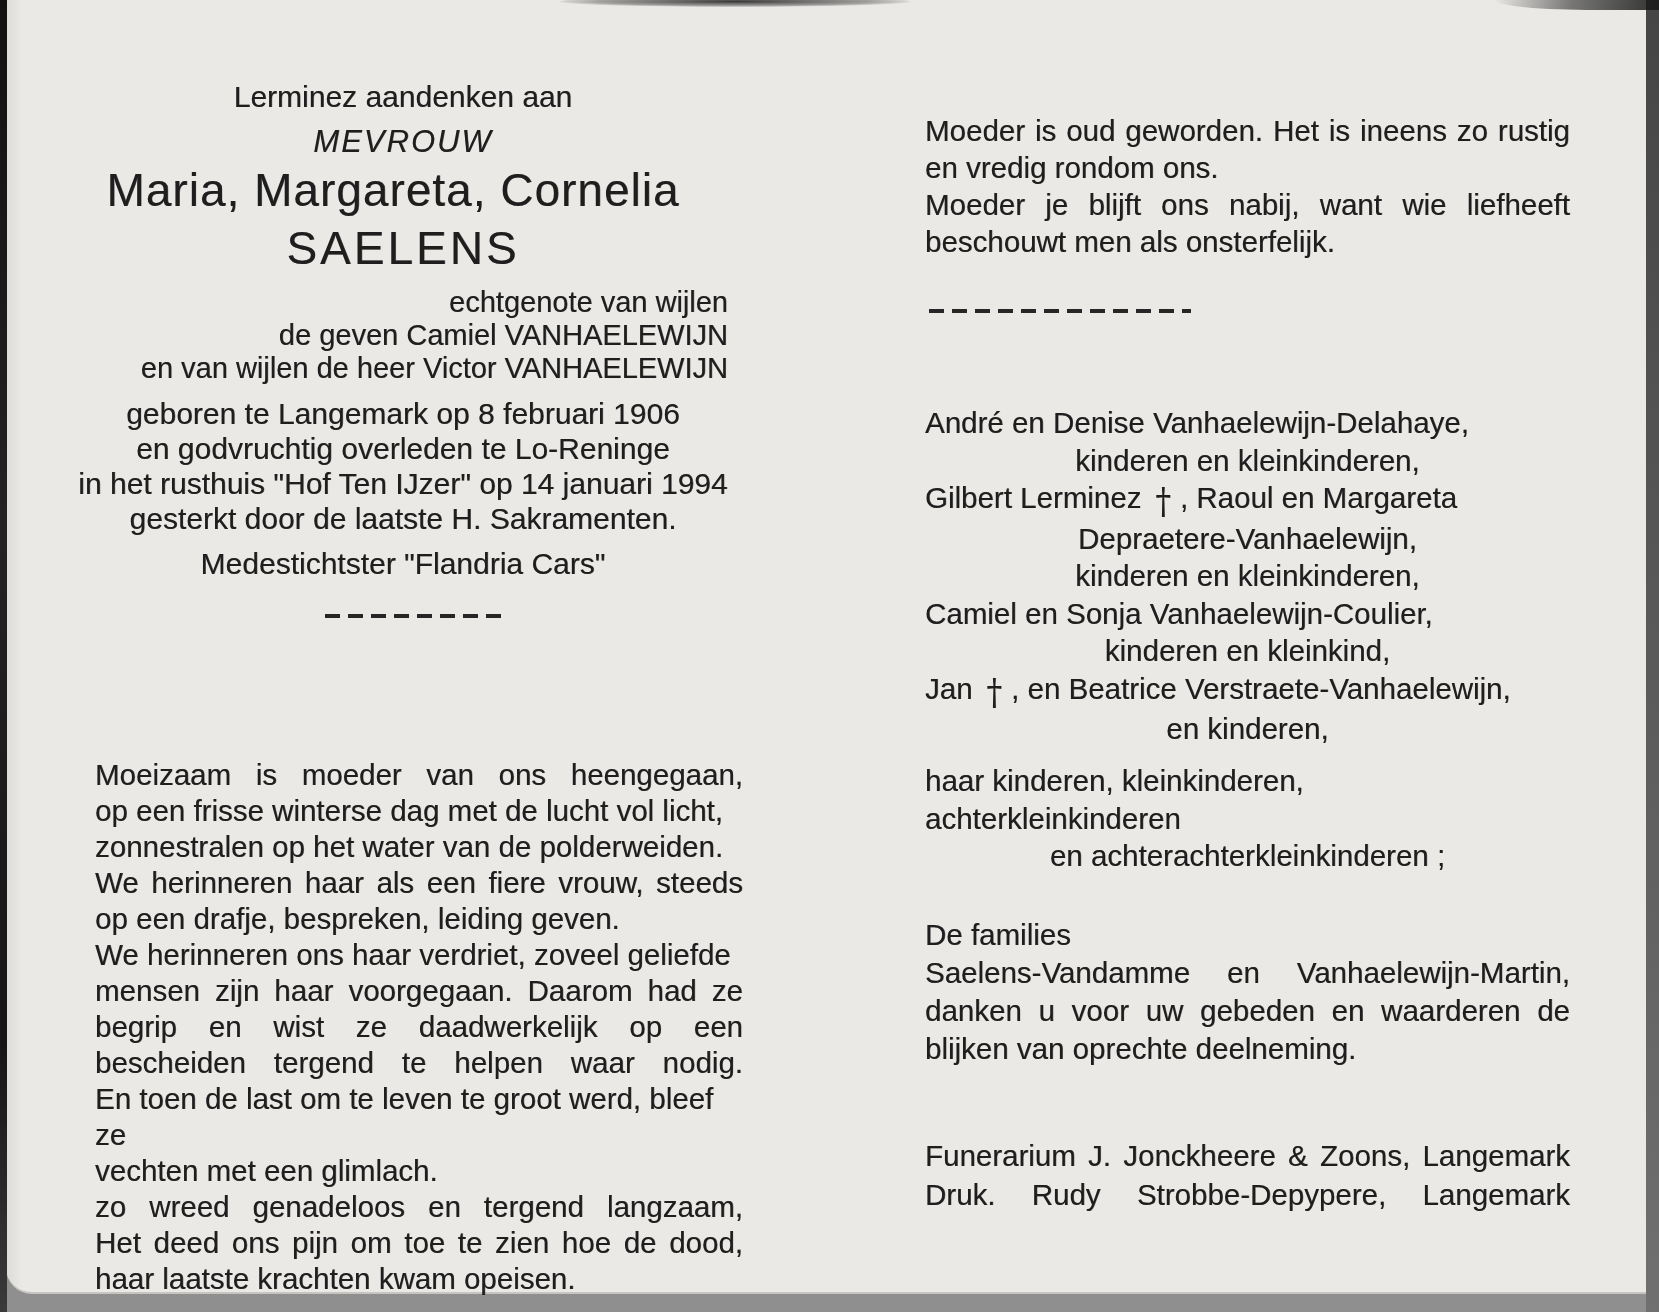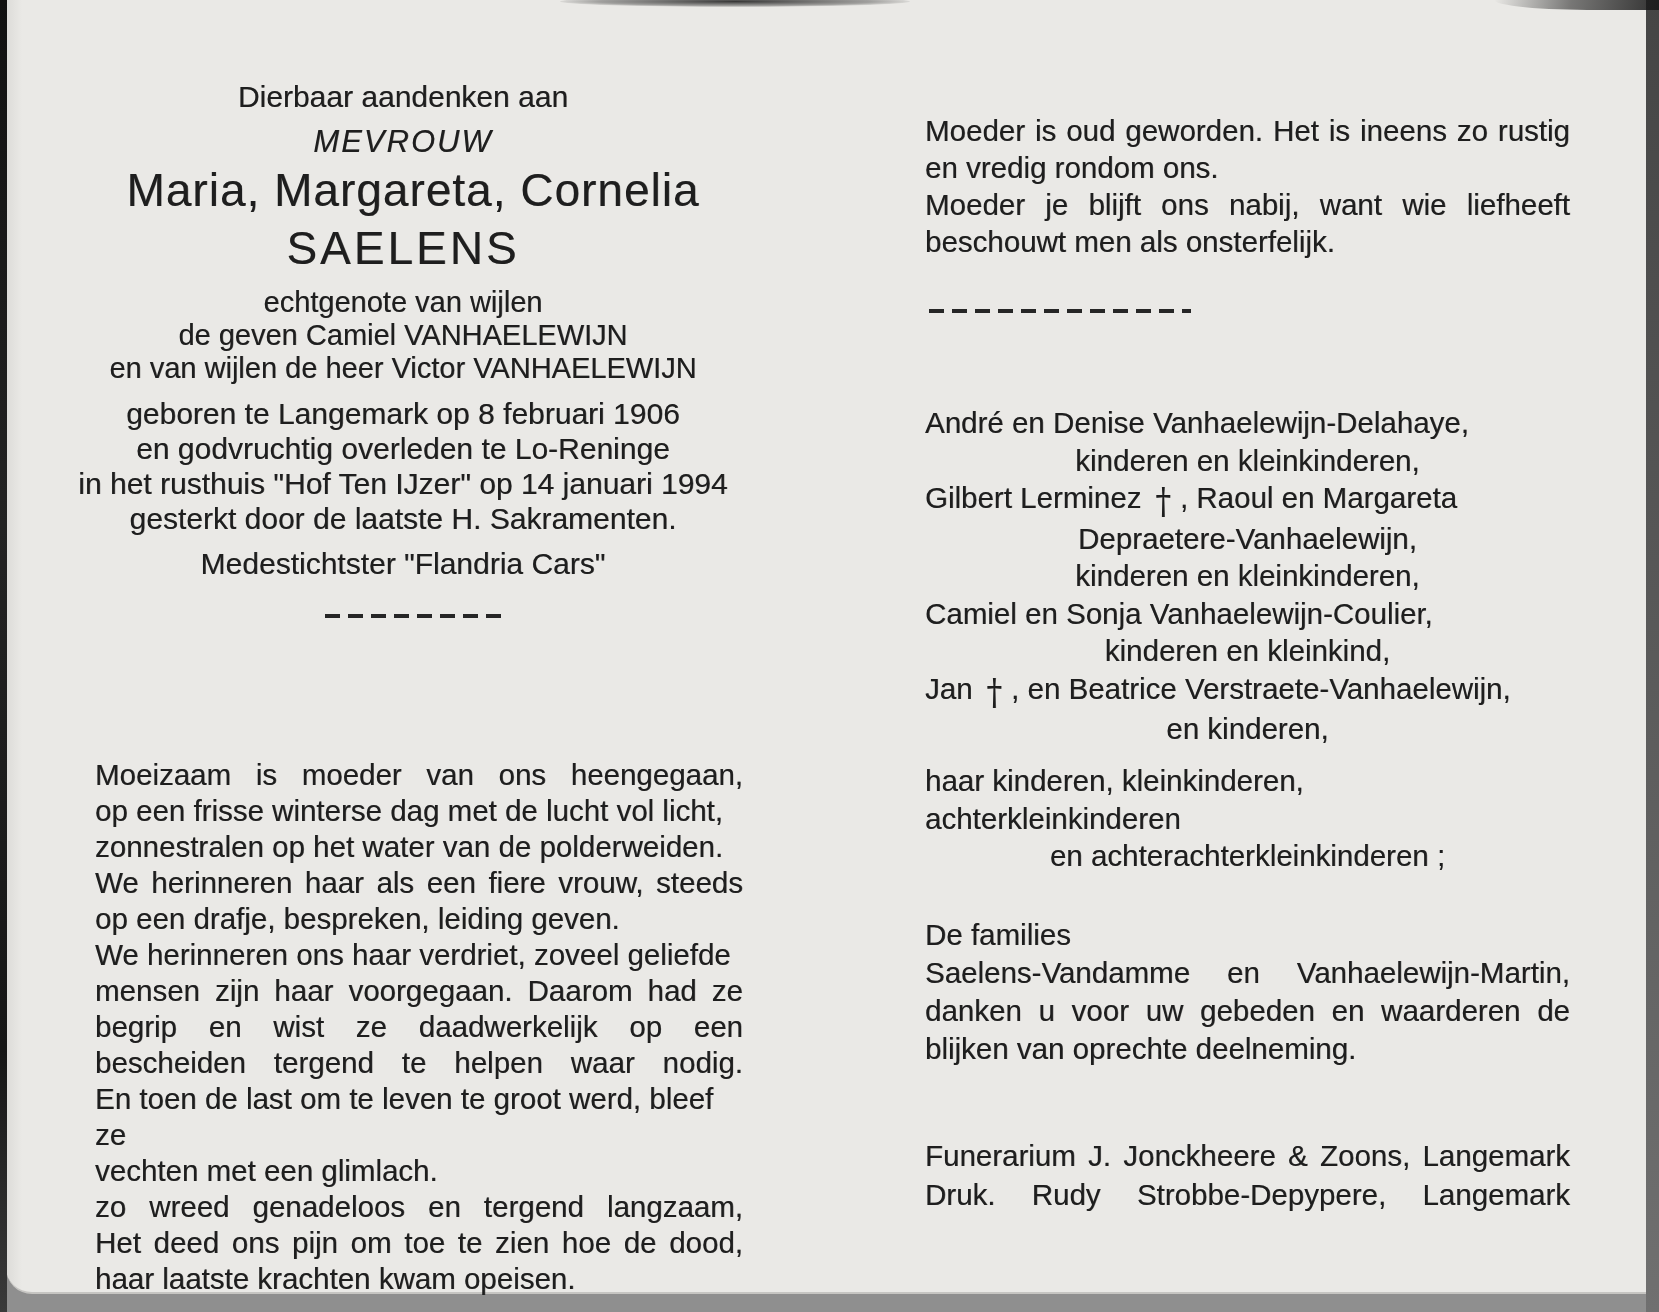--- a/index.html
+++ b/index.html
@@ -26,23 +26,23 @@
     border-radius:0 0 0 60%;z-index:4;}
 
   .blk{position:absolute;z-index:5;}
   .c{text-align:center;}
   .r{text-align:center;}
   .j{text-align:justify;text-align-last:justify;}
   .ink{text-shadow:0.45px 0.25px 0 rgba(25,25,25,.55);}
 
   .dedication{left:78px;top:80px;width:650px;font-size:30px;}
   .honorific{left:78px;top:124px;width:650px;font-size:31px;letter-spacing:2px;font-style:italic;}
-  .given{left:88px;top:163px;width:650px;font-size:46px;letter-spacing:1px;}
+  .given{left:68px;top:163px;width:650px;font-size:46px;letter-spacing:1px;}
   .surname{left:78px;top:221px;width:650px;font-size:46px;letter-spacing:3px;}
-  .spouse{left:78px;top:286px;width:650px;font-size:29px;line-height:33px;}
+  .spouse{left:78px;top:286px;width:650px;font-size:29px;line-height:33px;text-align:right;}
   .life{left:78px;top:396px;width:650px;font-size:30px;line-height:35px;}
   .role{left:78px;top:547px;width:650px;font-size:30px;}
 
   .dashes{height:4px;z-index:5;position:absolute;
     background:repeating-linear-gradient(90deg,#262626 0 15px,transparent 15px 23px);}
   .sep-left{left:325px;top:614px;width:176px;}
   .sep-right{left:929px;top:309px;width:262px;}
 
   .poem{left:95px;top:757px;width:648px;font-size:29.5px;line-height:36px;}
   .opening{left:925px;top:112px;width:645px;font-size:29.5px;line-height:37px;}
@@ -57,21 +57,21 @@
 </head>
 <body>
 
 <div>
   <div class="paper"></div>
   <div class="strip-left"></div>
   <div class="strip-right"></div>
   <div class="smudge-top"></div>
   <div class="smudge-topright"></div>
 
-  <div class="blk ink c dedication">Dierbaar aandenken aan</div>
+  <div class="blk ink c dedication">Lerminez aandenken aan</div>
   <div class="blk ink c honorific">MEVROUW</div>
   <div class="blk ink c given">Maria, Margareta, Cornelia</div>
   <div class="blk ink c surname">SAELENS</div>
 
   <div class="blk ink c spouse">
     <div>echtgenote van wijlen</div>
     <div>de geven Camiel VANHAELEWIJN</div>
     <div>en van wijlen de heer Victor VANHAELEWIJN</div>
   </div>
 

